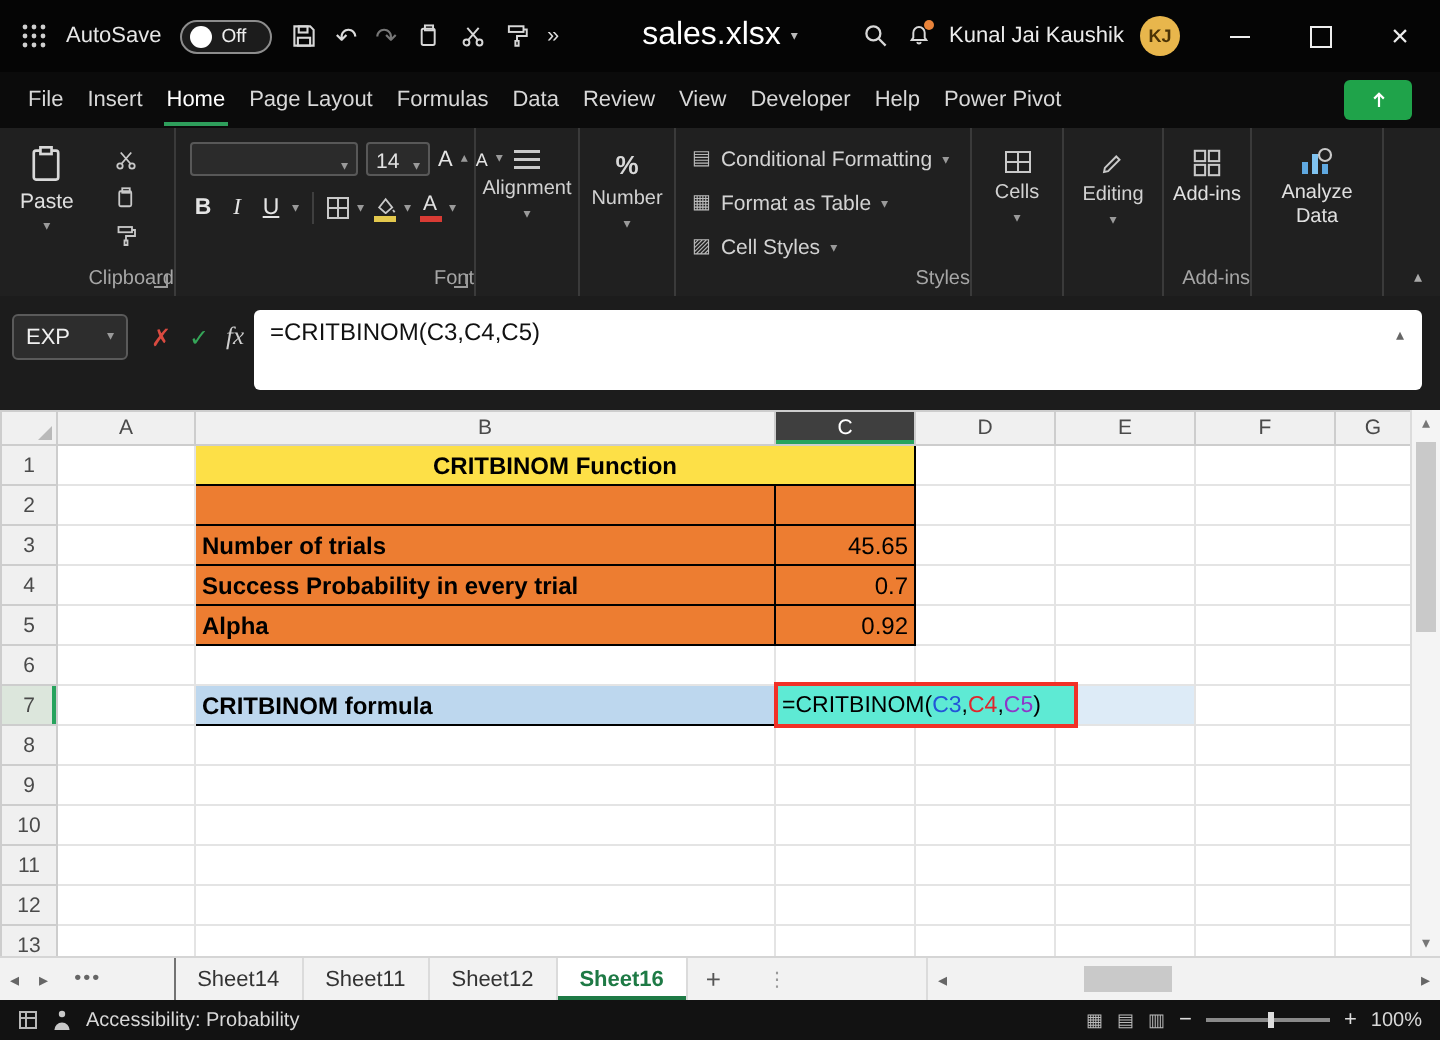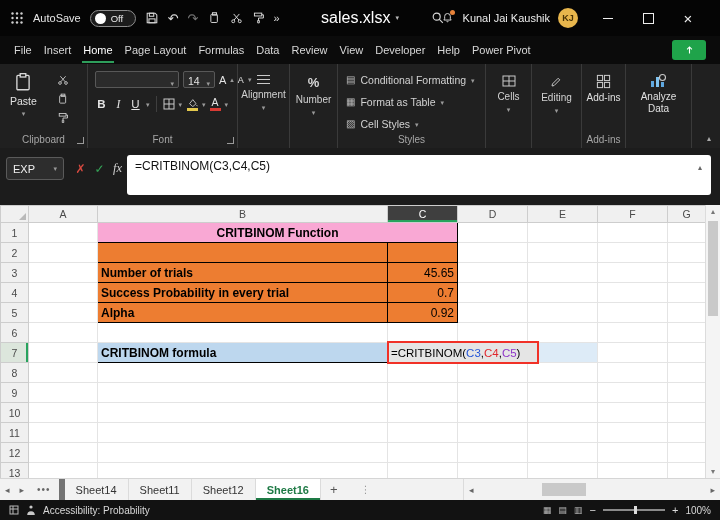--- a/index.html
+++ b/index.html
@@ -13,21 +13,21 @@
   .as-pill{width:46px;height:17px;border:1px solid #8d8d8d;border-radius:9px;background:#1c1c1c;
            display:flex;align-items:center;gap:5px;padding:0 4px;box-sizing:border-box;}
   .as-knob{width:11px;height:11px;border-radius:50%;background:#fff;}
   .as-state{font-size:9.5px;color:#eee;}
   .qat-glyph{font-size:13px;color:#ddd;line-height:1;}
   .dim{color:#777;}
   .tb-center{position:absolute;left:50%;top:0;transform:translateX(-50%);height:36px;display:flex;align-items:center;gap:5px;}
   .fname{font-size:16px;color:#fff;}
   .ddw{font-size:7px;color:#bbb;}
   .tb-search{position:absolute;left:431px;top:11px;}
-  .tb-right{position:absolute;right:12px;top:0;height:36px;display:flex;align-items:center;}
+  .tb-right{position:absolute;right:0;top:0;height:36px;display:flex;align-items:center;}
   .bell{position:relative;margin-right:9px;}
   .bell-dot{position:absolute;right:-1px;top:-1px;width:5px;height:5px;border-radius:50%;background:#E8833A;}
   .uname{font-size:11px;color:#ececec;margin-right:8px;}
   .ubadge{width:20px;height:20px;border-radius:50%;background:#E8B64C;color:#4a3305;font-size:9px;font-weight:bold;
           display:flex;align-items:center;justify-content:center;margin-right:10px;}
   .winbtn{width:40px;height:36px;display:flex;align-items:center;justify-content:center;color:#eee;}
   .min-glyph{width:10px;height:1px;background:#eee;}
   .max-glyph{width:9px;height:9px;border:1px solid #eee;}
   .close-glyph{font-size:15px;line-height:1;}
   
@@ -35,21 +35,21 @@
   .mtab{padding:0 6px;height:28px;display:flex;align-items:center;font-size:11px;color:#d8d8d8;position:relative;white-space:nowrap;}
   .mtab.active{color:#fff;}
   .mtab.active::after{content:"";position:absolute;left:5px;right:5px;bottom:1px;height:2px;background:#2E9E5B;}
   .comments-btn{position:absolute;right:64px;top:4px;height:20px;border:1px solid #6a6a6a;border-radius:3px;
                 display:flex;align-items:center;gap:5px;padding:0 7px;font-size:10.5px;color:#eee;background:#141414;}
   .share-btn{position:absolute;right:14px;top:4px;width:34px;height:20px;border-radius:3px;background:#1FA34A;
              display:flex;align-items:center;justify-content:center;gap:3px;}
   
   .ribbon{position:absolute;left:0;top:64px;width:720px;height:84px;background:#202020;color:#e4e4e4;}
   .rgroup{position:absolute;top:0;height:84px;border-right:1px solid #3a3a3a;box-sizing:border-box;}
-  .glabel{position:absolute;bottom:3px;left:0;right:0;text-align:center;font-size:10px;color:#A6A6A6;white-space:nowrap;}
+  .glabel{position:absolute;bottom:3px;left:0;right:0;text-align:right;font-size:10px;color:#A6A6A6;white-space:nowrap;}
   .launcher{position:absolute;right:3px;bottom:4px;width:6px;height:6px;border-right:1px solid #9a9a9a;border-bottom:1px solid #9a9a9a;}
   .dd{font-size:7px;color:#9a9a9a;line-height:1;}
   .bigbtn{position:absolute;display:flex;flex-direction:column;align-items:center;gap:3px;font-size:10.5px;color:#e0e0e0;}
   .minicol{position:absolute;left:54px;top:8px;display:flex;flex-direction:column;gap:4px;}
   .mbtn{width:18px;height:15px;display:flex;align-items:center;justify-content:center;}
   .combo{background:#2b2b2b;border:1px solid #585858;border-radius:2px;height:17px;display:flex;align-items:flex-end;
          justify-content:space-between;padding:0 4px;font-size:10.5px;color:#e2e2e2;box-sizing:border-box;}
   .frow{position:absolute;display:flex;align-items:center;gap:4px;}
   .fmt{font-size:11.5px;color:#e4e4e4;width:13px;text-align:center;}
   .vsep{width:1px;height:16px;background:#3f3f3f;margin:0 2px;}
@@ -73,41 +73,41 @@
   
   .gridwrap{position:absolute;left:0;top:205px;width:705px;height:273px;overflow:hidden;background:#fff;}
   table.grid{border-collapse:collapse;table-layout:fixed;width:705px;}
   .grid td{height:20px;border:1px solid #E4E4E4;padding:0 3px;font-size:12px;color:#000;white-space:nowrap;overflow:hidden;box-sizing:border-box;}
   .grid tr.hdr td{height:17px;background:#F0F0F0;border:1px solid #CDCDCD;font-size:10.5px;color:#4a4a4a;text-align:center;padding:0;}
   .grid td.rh{background:#F0F0F0;border:1px solid #CDCDCD;font-size:10.5px;color:#4a4a4a;text-align:center;padding:0;}
   .corner{position:relative;}
   .corner::after{content:"";position:absolute;right:2px;bottom:2px;border-bottom:7px solid #B9B9B9;border-left:7px solid transparent;}
   .selcol{background:#3F3F3F !important;color:#fff !important;box-shadow:inset 0 -2px 0 #27A35D;}
   .selrow{background:#DCE6DC !important;box-shadow:inset -2px 0 0 #27A35D;}
-  .green{background:#f9a8d4;color:#375623;font-weight:bold;text-align:center;border:1px solid #000 !important;font-size:12.5px;}
+  .green{background:#fde047;color:#375623;font-weight:bold;text-align:center;border:1px solid #000 !important;font-size:12.5px;}
   .orange{background:#ED7D31;border:1px solid #000 !important;}
   .olabel{font-weight:bold;}
   .oval{text-align:right;}
   .bluelbl{background:#BDD7EE;border:1px solid #000 !important;font-weight:bold;}
   .bluefill{background:#DDEBF7;}
   .fcell{position:relative;overflow:visible !important;padding:0 !important;}
-  .redbox{position:absolute;left:-1px;top:-2px;width:152px;height:23px;background:#e5e5e5;border:2px solid #F13127;z-index:4;
+  .redbox{position:absolute;left:-1px;top:-2px;width:152px;height:23px;background:#5eead4;border:2px solid #F13127;z-index:4;
           display:flex;align-items:center;padding:0 2px;font-size:11.5px;box-sizing:border-box;white-space:nowrap;}
   .rb{color:#2355D8;} .rr{color:#E0262C;} .rp{color:#8F36C9;}
   
   .vscroll{position:absolute;right:0;top:205px;width:15px;height:273px;background:#F4F4F4;border-left:1px solid #DCDCDC;box-sizing:border-box;}
   .vs-arrow{position:absolute;left:0;width:14px;text-align:center;font-size:8px;color:#777;}
   .vs-thumb{position:absolute;left:2px;width:10px;top:16px;height:95px;background:#C9C9C9;}
   
   .tabbar{position:absolute;left:0;top:478px;width:720px;height:22px;background:#F2F2F2;border-top:1px solid #D5D5D5;
           display:flex;align-items:center;box-sizing:border-box;font-size:11px;color:#333;}
   .nav-arr{padding:0 5px;font-size:9px;color:#666;}
   .dots{padding:0 8px;font-size:10px;color:#666;letter-spacing:1px;}
   .stab{height:21px;display:flex;align-items:center;padding:0 11px;border-right:1px solid #DBDBDB;color:#333;}
-  .stab.first{border-left:6px solid #737373;}
+  .stab.first{border-left:1px solid #737373;margin-left:28px;}
   .stab.active{background:#fff;color:#1E7A45;font-weight:bold;box-shadow:inset 0 -2px 0 #1E7A45;}
   .addsheet{padding:0 9px;font-size:13px;color:#555;}
   .splitdots{margin-left:14px;font-size:10px;color:#999;}
   .hscroll{margin-left:auto;width:256px;height:21px;border-left:1px solid #DBDBDB;display:flex;align-items:center;background:#F2F2F2;}
   .hs-track{flex:1;height:100%;position:relative;}
   .hs-thumb{position:absolute;top:4px;height:13px;width:44px;left:28%;background:#C9C9C9;}
   
   .statusbar{position:absolute;left:0;top:500px;width:720px;height:20px;background:#121212;color:#d8d8d8;
              display:flex;align-items:center;gap:7px;padding:0 9px;box-sizing:border-box;font-size:10px;}
   .sb-right{margin-left:auto;display:flex;align-items:center;gap:7px;}

